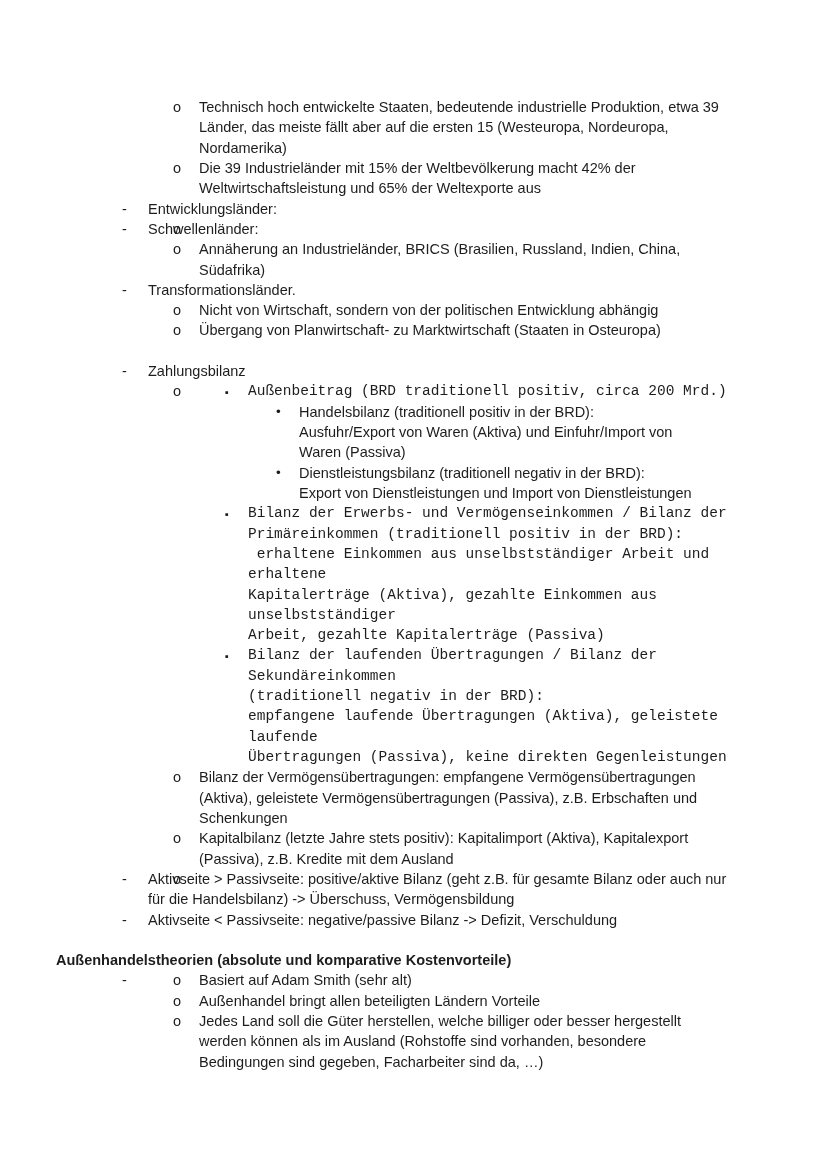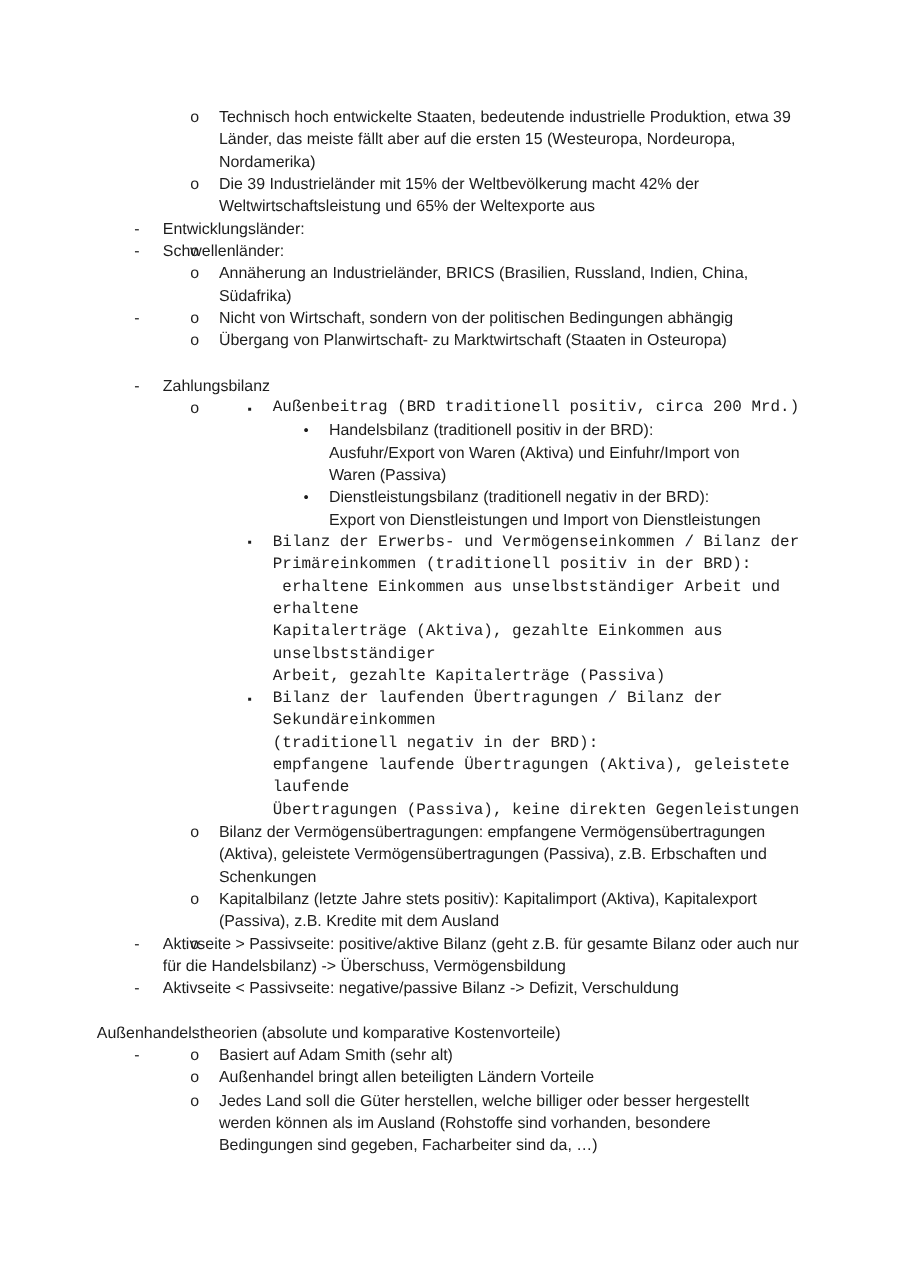--- a/index.html
+++ b/index.html
@@ -38,22 +38,22 @@
   .lvl3 .marker { left: 225px; font-size: 11px; top: 0.5px; }
   .lvl4 .marker { left: 276px; font-size: 13.5px; }
   .text {
     display: block;
   }
   .lvl1 .text { margin-left: 148px; }
   .lvl2 .text { margin-left: 199px; }
   .lvl3 .text { margin-left: 248px; font-family: Liberation Mono, monospace; }
   .lvl4 .text { margin-left: 299px; }
   .heading .text {
-    margin-left: 88px;
-    font-weight: normal;
+    margin-left: 56px;
+    font-weight: bold;
   }
   .spacer {
     height: 20.32px;
   }
   .doc-text {
     max-width: 760px;
   }
 </style>
 </head>
 <body>
@@ -63,22 +63,22 @@
       <div class="row lvl2"><span class="marker">o</span><span class="text">Technisch hoch entwickelte Staaten, bedeutende industrielle Produktion, etwa 39
 Länder, das meiste fällt aber auf die ersten 15 (Westeuropa, Nordeuropa,
 Nordamerika)</span></div>
       <div class="row lvl2"><span class="marker">o</span><span class="text">Die 39 Industrieländer mit 15% der Weltbevölkerung macht 42% der
 Weltwirtschaftsleistung und 65% der Weltexporte aus</span></div>
       <div class="row lvl1"><span class="marker">-</span><span class="text">Entwicklungsländer:</span></div>
       <div class="row lvl2"><span class="marker">o</span></div>
       <div class="row lvl1"><span class="marker">-</span><span class="text">Schwellenländer:</span></div>
       <div class="row lvl2"><span class="marker">o</span><span class="text">Annäherung an Industrieländer, BRICS (Brasilien, Russland, Indien, China,
 Südafrika)</span></div>
-      <div class="row lvl1"><span class="marker">-</span></div>
-      <div class="row lvl2"><span class="marker">o</span><span class="text">Nicht von Wirtschaft, sondern von der politischen Bedingungen abhängig</span></div>
+      <div class="row lvl1"><span class="marker">-</span><span class="text">Transformationsländer.</span></div>
+      <div class="row lvl2"><span class="marker">o</span><span class="text">Nicht von Wirtschaft, sondern von der politischen Entwicklung abhängig</span></div>
       <div class="row lvl2"><span class="marker">o</span><span class="text">Übergang von Planwirtschaft- zu Marktwirtschaft (Staaten in Osteuropa)</span></div>
       <div class="spacer"></div>
       <div class="row lvl1"><span class="marker">-</span><span class="text">Zahlungsbilanz</span></div>
       <div class="row lvl2"><span class="marker">o</span></div>
       <div class="row lvl3"><span class="marker">▪</span><span class="text">Außenbeitrag (BRD traditionell positiv, circa 200 Mrd.)</span></div>
       <div class="row lvl4"><span class="marker">•</span><span class="text">Handelsbilanz (traditionell positiv in der BRD):
 Ausfuhr/Export von Waren (Aktiva) und Einfuhr/Import von
 Waren (Passiva)</span></div>
       <div class="row lvl4"><span class="marker">•</span><span class="text">Dienstleistungsbilanz (traditionell negativ in der BRD):
 Export von Dienstleistungen und Import von Dienstleistungen</span></div>

